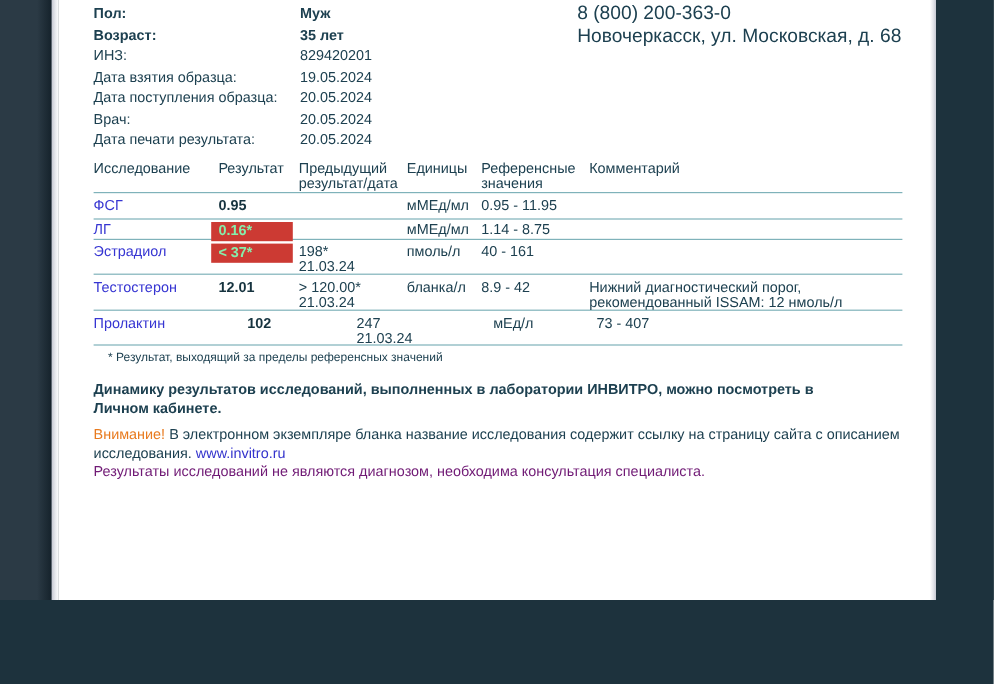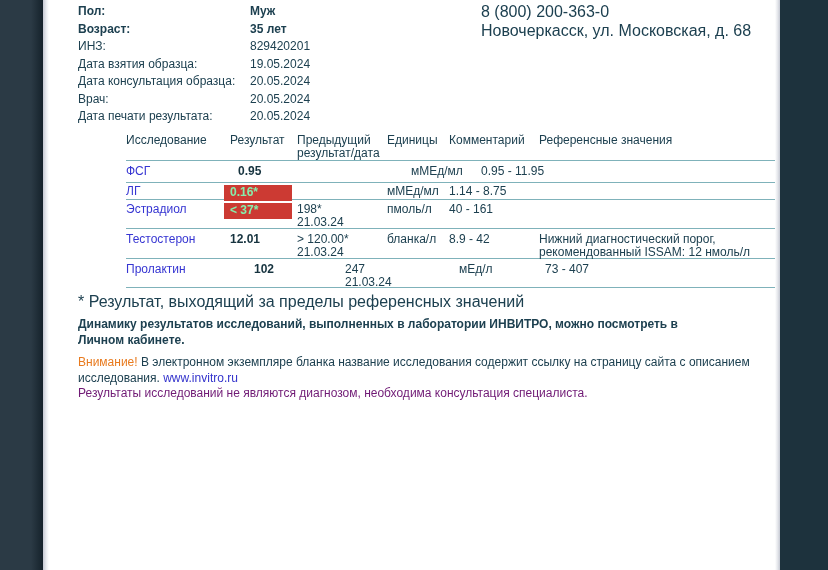--- a/index.html
+++ b/index.html
@@ -1,17 +1,17 @@
 <!DOCTYPE html>
 <html><head>
 <meta charset="utf-8">
 <style>
   html,body{margin:0;padding:0;background:#1d323d;}
   .viewport{
-    position:relative;width:828px;height:570px;overflow:hidden;
+    position:relative;width:828px;height:500px;overflow:hidden;
     font-family:"Liberation Sans","DejaVu Sans",sans-serif;
     color:#1d4050;
   }
   
   .backdrop-left{
     position:absolute;left:0;top:0;width:43px;height:570px;
     background:linear-gradient(90deg,#2b3a45 0%,#2b3a45 72%,#15222b 100%);
   }
   .backdrop-right{
     position:absolute;left:780px;top:0;width:48px;height:570px;
@@ -35,44 +35,44 @@
   .info-grid{
     position:absolute;left:0;top:3px;
     display:grid;grid-template-columns:172px auto;grid-auto-rows:17.5px;
     font-size:12px;line-height:17.5px;white-space:nowrap;
   }
   .info-grid .b{font-weight:bold;}
 
   .clinic{position:absolute;left:403px;top:3px;font-size:16px;line-height:18.5px;white-space:nowrap;}
 
   
-  .rtable{position:absolute;left:0;top:132px;width:674px;font-size:12px;line-height:13px;margin-left:48px;}
+  .rtable{position:absolute;left:0;top:132px;width:674px;font-size:12px;line-height:13px;}
   .trow{
     display:grid;
     grid-template-columns:104px 67px 90px 62px 90px 1fr;
     border-bottom:1px solid #7fb2ba;
     box-sizing:border-box;
   }
   .thead{height:29px;padding-top:2px;}
   .trow > div{padding-right:4px;}
-  .r1{height:22px;padding-top:4px;gap:8px;}
+  .r1{height:22px;padding-top:4px;}
   .r2{height:17px;padding-top:2px;}
   .r3{height:29px;padding-top:3px;}
   .r4{height:30px;padding-top:4px;}
   .r5{height:29px;padding-top:4px;gap:24px;}
   .test a, .test{color:#3635d2;text-decoration:none;cursor:pointer;}
   .result{font-weight:bold;color:#16333f;}
   .result .flag{
     display:inline-block;background:#cc3a33;color:#86efac;
     margin-left:-6px;padding:1px 4px 2px 6px;min-width:68px;box-sizing:border-box;
   }
   .prev div{white-space:nowrap;}
 
   
-  .fn{position:absolute;left:0;top:293px;font-size:16px;}
+  .fn{position:absolute;left:12px;top:293px;font-size:10px;}
   .dynamics{position:absolute;left:0;top:317px;font-size:12px;font-weight:bold;line-height:15.5px;width:676px;}
   .attention{position:absolute;left:0;top:355px;font-size:12px;line-height:15.5px;width:700px;}
   .attn-label{color:#e87a1e;}
   .attn-link{color:#3333cc;text-decoration:none;cursor:pointer;}
   .disclaimer{color:#701a75;}
 </style>
 </head>
 <body>
 
 <div class="viewport">
@@ -84,41 +84,41 @@
 
       <div class="info-grid">
         <div class="b">Пол:</div>
         <div class="b">Муж</div>
         <div class="b">Возраст:</div>
         <div class="b">35 лет</div>
         <div>ИНЗ:</div>
         <div>829420201</div>
         <div>Дата взятия образца:</div>
         <div>19.05.2024</div>
-        <div>Дата консультация образца:</div>
+        <div>Дата поступления образца:</div>
         <div>20.05.2024</div>
         <div>Врач:</div>
         <div>20.05.2024</div>
         <div>Дата печати результата:</div>
         <div>20.05.2024</div>
       </div>
 
       <div class="clinic">
         <div>8 (800) 200-363-0</div>
         <div>Новочеркасск, ул. Московская, д. 68</div>
       </div>
 
       <div class="rtable">
         <div class="trow thead">
           <div>Исследование</div>
           <div>Результат</div>
           <div>Предыдущий результат/дата</div>
           <div>Единицы</div>
+          <div>Референсные значения</div>
           <div>Комментарий</div>
-          <div>Референсные значения</div>
         </div>
 
         <div class="trow r1">
           <div class="test">ФСГ</div>
           <div class="result">0.95</div>
           <div class="prev"></div>
           <div>мМЕд/мл</div>
           <div>0.95 - 11.95</div>
           <div></div>
         </div>

